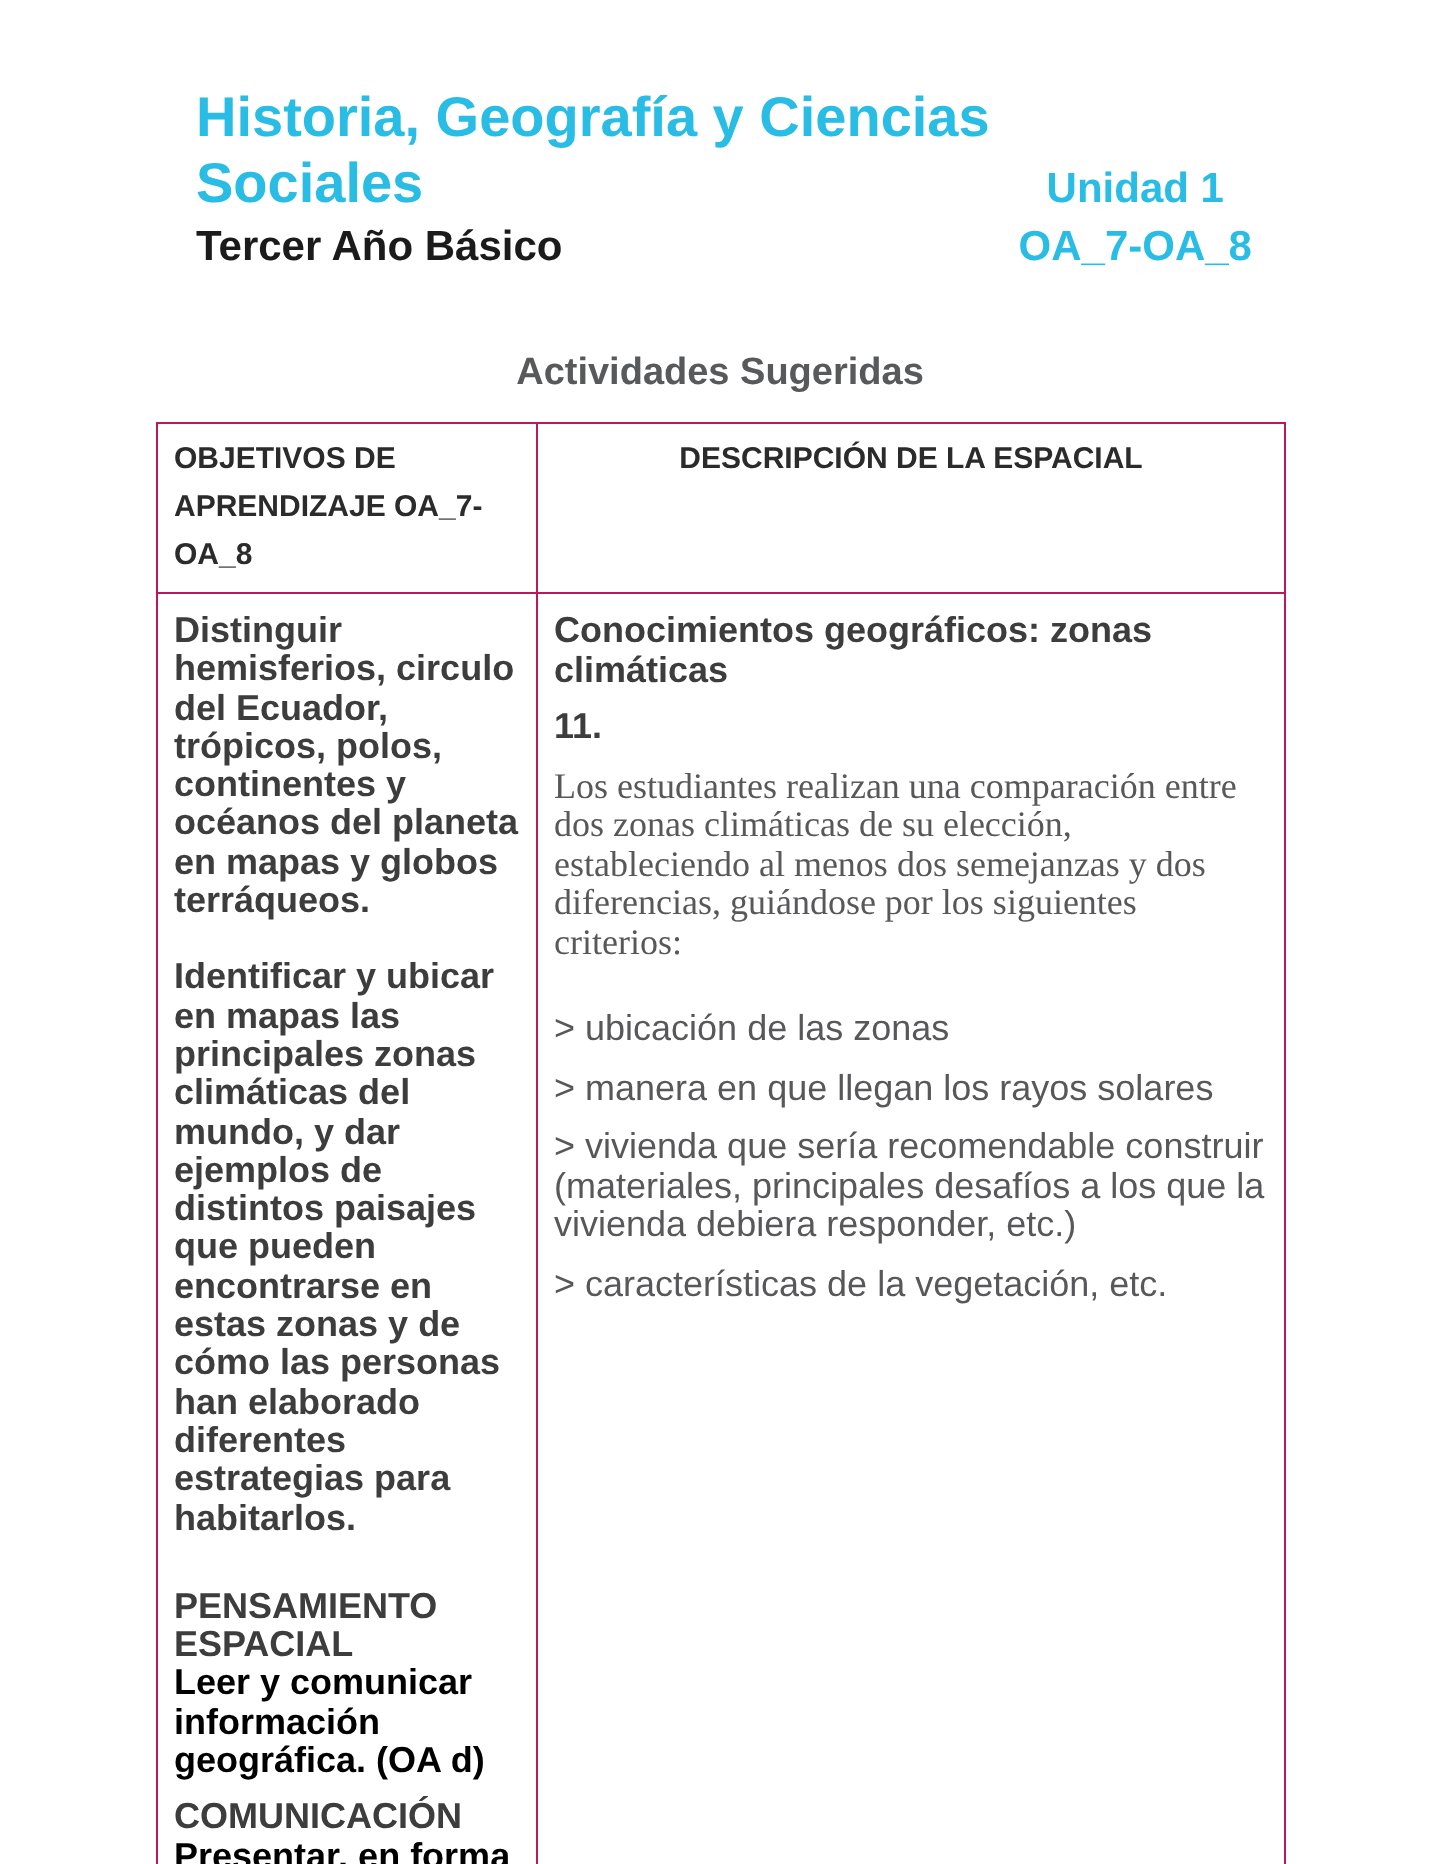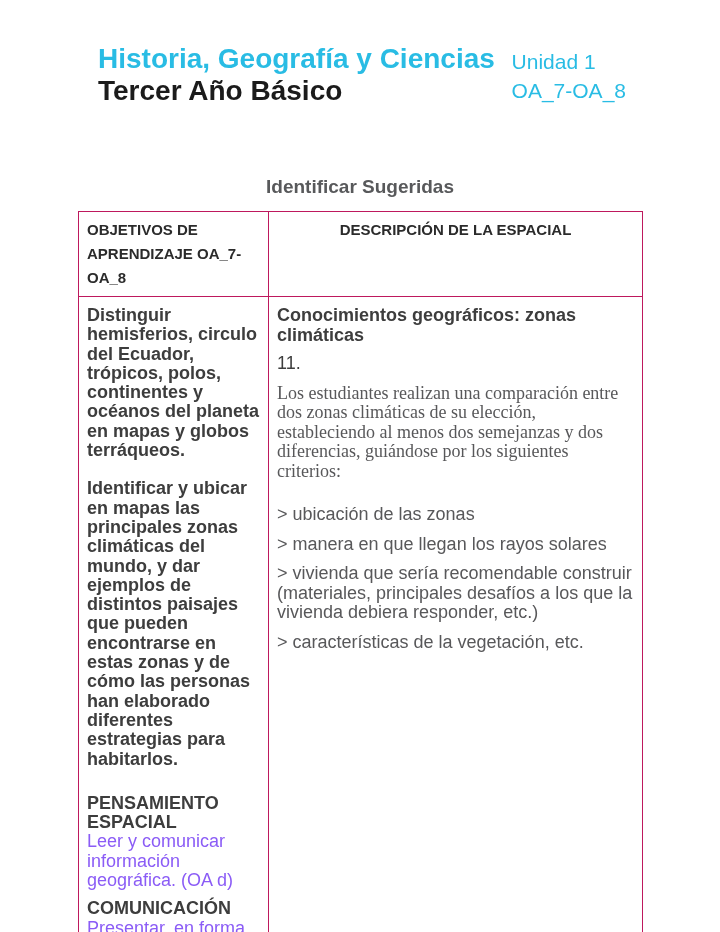--- a/index.html
+++ b/index.html
@@ -4,22 +4,22 @@
 <style>
   * { margin:0; padding:0; box-sizing:border-box; }
   html,body { width:720px; height:932px; background:#ffffff;
               font-family:"Liberation Sans", sans-serif; overflow:hidden; }
   .page { position:relative; width:720px; height:811px; background:#fff;border-radius:21px; }
 
   
   .header { position:absolute; top:42px; left:98px; right:94px;
             display:flex; justify-content:space-between; align-items:flex-end; }
   .title-line { font-size:28px; font-weight:bold; color:#29BCE4; line-height:33px; }
-  .doc-subtitle { font-size:28px; font-weight:bold; color:#1b1b1b; line-height:26px; margin-top:3px; }
-  .header-right { text-align:left; font-weight:normal; color:#29BCE4; }
+  .doc-subtitle { font-size:21px; font-weight:bold; color:#1b1b1b; line-height:26px; margin-top:3px; }
+  .header-right { text-align:center; font-weight:bold; color:#29BCE4; }
   .unit, .oa { font-size:21px; line-height:26px; }
   .oa { margin-top:3px; }
 
   
   .section-heading { position:absolute; top:176px; left:0; width:720px;
                      text-align:center; font-size:19px; font-weight:bold; color:#58595B; }
 
   
   table.activity-table { position:absolute; top:211px; left:78px; width:564px;
                          border-collapse:collapse; table-layout:fixed; }
@@ -30,46 +30,47 @@
   .activity-table th { font-size:15px; line-height:24px; color:#2b2b2b;
                        font-weight:bold; text-align:left; height:70px; }
   .activity-table th.center { text-align:center; }
   .body-row td { height:528px; }
 
   
   .obj-cell { font-size:18px; line-height:19.3px; font-weight:bold; color:#3d3d3d; }
   .obj-para { margin:3px 0 19px 0; }
   .skill-block-first { margin-top:25px; }
   .skill-block { margin-top:9px; }
-  .skill-text { font-weight:normal; color:#8b5cf6; }
+  .skill-text { font-weight:bold; color:#000000; }
 
   
   .act-cell { font-size:18px; line-height:19.5px; color:#58585a; }
   .act-topic { font-weight:bold; color:#3d3d3d; margin:3px 0 9px 0; }
-  .act-number { font-weight:normal; color:#3d3d3d; margin:0 0 10px 0; }
+  .act-number { font-weight:bold; color:#3d3d3d; margin:0 0 10px 0; }
   .act-intro { margin:0 0 24px 0;font-family:Liberation Serif, serif; }
   .criteria-item { margin:0 0 10px 0; }
 </style>
 </head>
 <body>
 
 <div class="page">
 
   <div class="header">
     <div class="header-left">
       <div class="title-line">Historia, Geografía y Ciencias</div>
+      <div class="title-line">Sociales</div>
       <div class="doc-subtitle">Tercer Año Básico</div>
     </div>
     <div class="header-right">
       <div class="unit">Unidad 1</div>
       <div class="oa">OA_7-OA_8</div>
     </div>
   </div>
 
-  <div class="section-heading">Identificar Sugeridas</div>
+  <div class="section-heading">Actividades Sugeridas</div>
 
   <table class="activity-table">
     <colgroup>
         <col class="c1">
         <col class="c2">
       </colgroup>
     <tbody>
       <tr class="header-row">
         <th>OBJETIVOS DE APRENDIZAJE OA_7-OA_8</th>
         <th class="center">DESCRIPCIÓN DE LA ESPACIAL</th>

